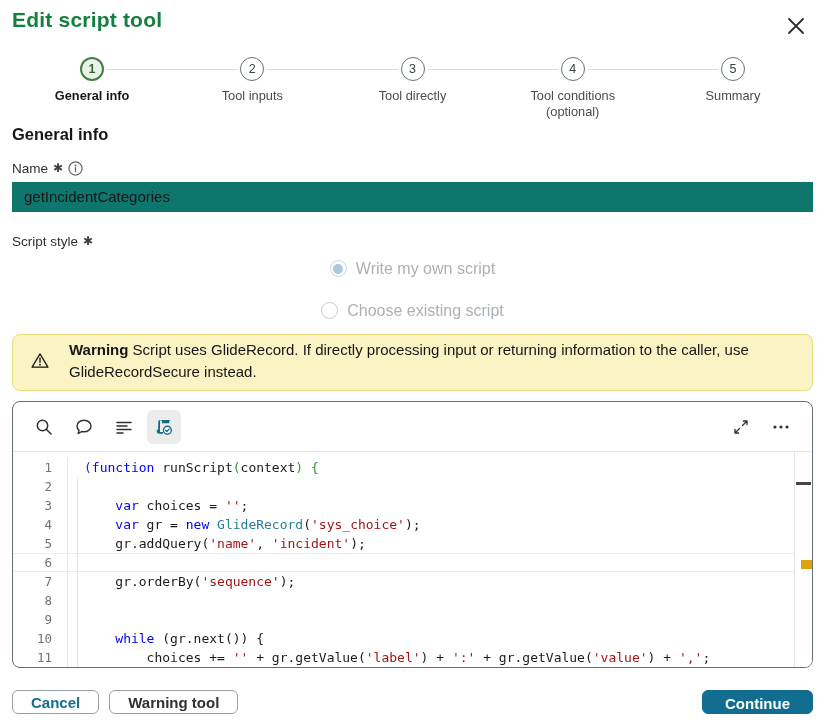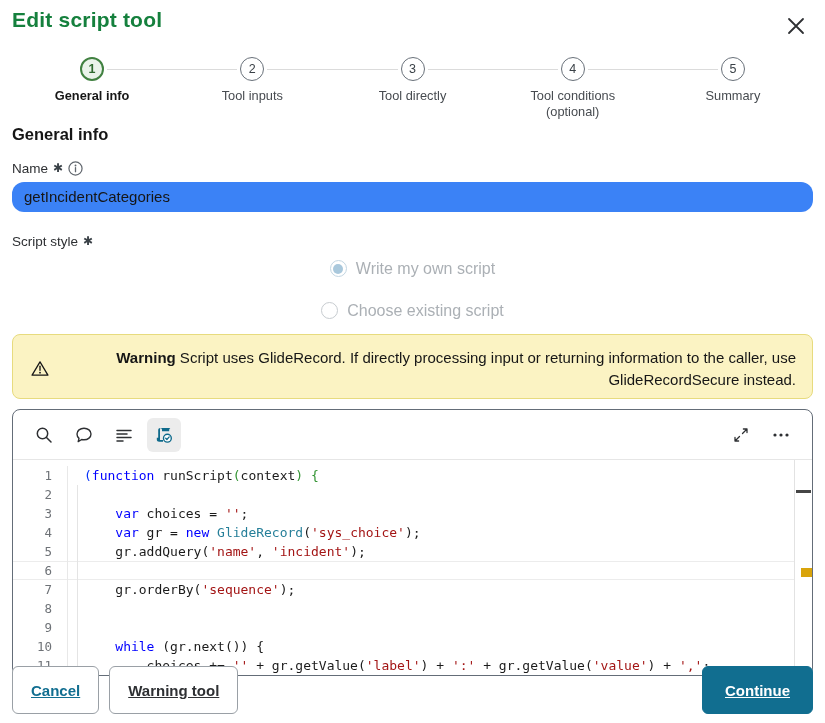--- a/index.html
+++ b/index.html
@@ -34,33 +34,33 @@
   .step.active .circle{border:2px solid var(--step-green-border);background:var(--step-green-bg);color:var(--step-green-num);font-weight:700;}
   .step .lbl{margin-top:7px;font-size:12.8px;color:#474B50;text-align:center;line-height:1.25;}
   .step.active .lbl{font-weight:700;color:#161616;}
   .step .sublbl{font-size:12.8px;color:#474B50;text-align:center;line-height:1.25;}
 
   
   .section-heading{margin-top:5px;font-size:16.5px;font-weight:700;color:#161616;}
   .field-label{margin-top:17px;font-size:13.5px;color:#2E3033;display:flex;align-items:flex-start;gap:5px;}
   .req{color:#3A4147;font-size:12px;}
   .info-icon{display:inline-flex;cursor:pointer;}
-  .text-input{margin-top:6px;width:100%;height:30px;background:#3b82f6;border:none;border-radius:12px;
+  .text-input{margin-top:6px;width:100%;height:30px;background:#0f766e;border:none;border-radius:0;
     padding:0 12px;font-size:15px;color:#161616;font-family:"Liberation Sans",sans-serif;}
 
   
   .radio-row{margin-top:11px;display:flex;gap:24px;align-items:center;flex-direction:column;}
   .radio-opt{display:flex;align-items:center;gap:9px;font-size:16px;color:#ABB0B5;}
   .radio-circle{width:17px;height:17px;border-radius:50%;border:1.5px solid #C7CCD0;background:#fff;position:relative;flex:0 0 auto;}
   .radio-opt.selected .radio-circle{border-color:#C3D6E2;}
   .radio-opt.selected .radio-circle::after{content:"";position:absolute;inset:2.5px;border-radius:50%;background:#A9C8DC;}
 
   
-  .warning{margin-top:14px;display:flex;align-items:center;gap:28px;background:var(--warn-bg);
-    border:1px solid var(--warn-border);border-radius:8px;padding:12px 16px 8px 18px;text-align:right;}
+  .warning{margin-top:14px;display:flex;align-items:center;gap:20px;background:var(--warn-bg);
+    border:1px solid var(--warn-border);border-radius:8px;padding:4px 16px 8px 18px;}
   .warning .msg{font-size:15px;line-height:1.45;color:#161616;}
   .warning .msg b{font-weight:700;}
 
   
   .editor{margin-top:10px;border:1px solid #646D78;border-radius:8px;overflow:hidden;background:#fff;height:267px;display:flex;flex-direction:column;}
   .ed-toolbar{height:49px;display:flex;align-items:center;padding:0 14px;gap:6px;flex:0 0 auto;}
   .tb-btn{width:34px;height:34px;border:none;background:none;border-radius:6px;display:flex;align-items:center;justify-content:center;cursor:pointer;}
   .tb-btn.active{background:#ECECEC;}
   .tb-spacer{flex:1;}
   .ed-body{position:relative;flex:1;border-top:1px solid #E6E6E6;overflow:hidden;
@@ -72,22 +72,22 @@
   .code{white-space:pre;padding-left:16px;color:#1B1B1B;}
   .tok-pl{color:#1B1B1B}.tok-kw{color:var(--kw)}.tok-str{color:var(--str)}
   .tok-cls{color:var(--cls)}.tok-br1{color:var(--br1)}.tok-br2{color:var(--br2)}
   .indent-guide{position:absolute;left:64px;top:25px;height:190px;width:1px;background:#E4E4E4;}
   .overview-ruler{position:absolute;top:0;right:0;width:18px;height:100%;border-left:1px solid #E2E2E2;background:#fff;}
   .cursor-marker{position:absolute;top:30px;left:1px;right:1px;height:3px;background:#454545;}
   .warn-marker{position:absolute;top:108px;right:0;width:11px;height:9px;background:#D9A40B;}
 
   
   .footer{position:absolute;left:12px;right:12px;bottom:9px;display:flex;align-items:center;gap:10px;}
-  .btn{height:48px;border-radius:6px;font-size:15px;font-weight:700;cursor:pointer;
-    font-family:"Liberation Sans",sans-serif;padding:0 18px;text-decoration:underline;}
+  .btn{height:24px;border-radius:6px;font-size:15px;font-weight:700;cursor:pointer;
+    font-family:"Liberation Sans",sans-serif;padding:0 18px;}
   .btn.secondary{background:#fff;border:1px solid #9AA0A6;color:#2E3033;}
   .btn.secondary.teal{color:var(--accent);}
   .btn.primary{margin-left:auto;background:var(--accent);border:1px solid var(--accent);color:#fff;padding:4px 22px;}
   svg{display:block}
 </style>
 </head>
 <body>
 
 <div class="page">
 

